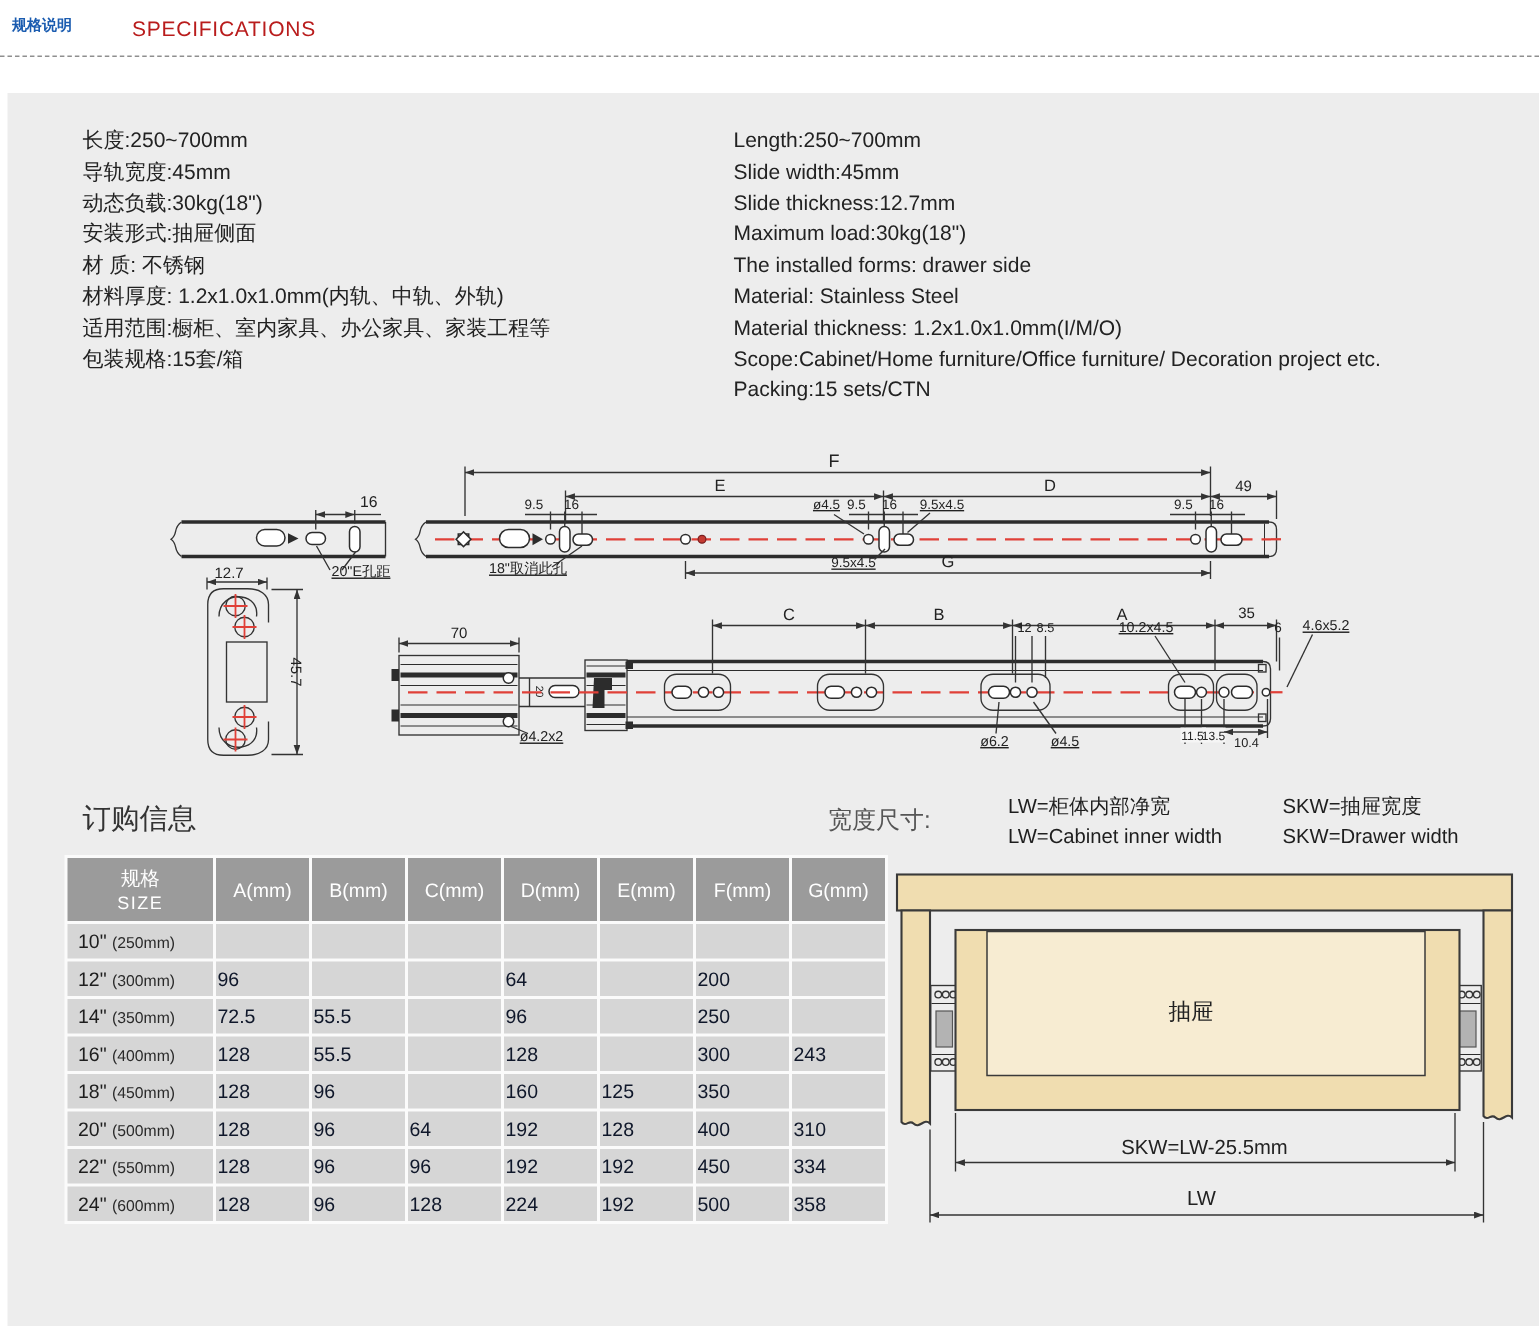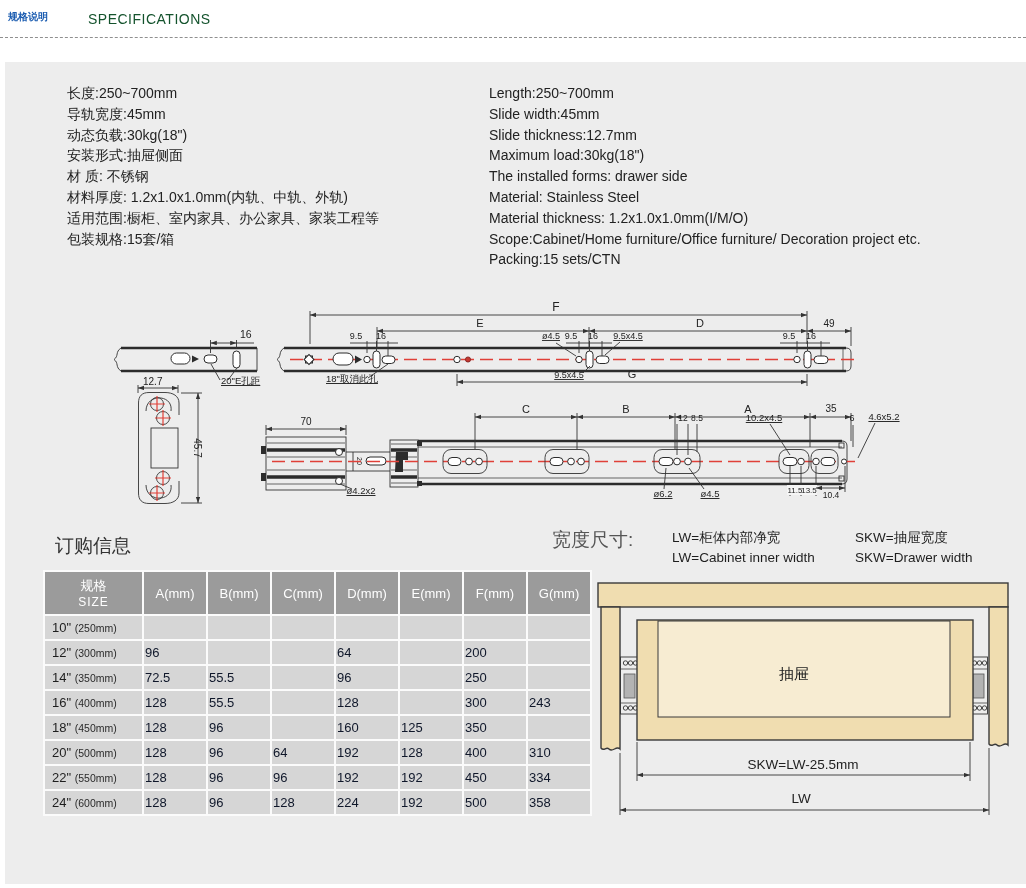--- a/index.html
+++ b/index.html
@@ -1,37 +1,37 @@
 <!DOCTYPE html>
 <html style="--accent: #1b5cb0; --panel_bg: #ededed; --table_header_bg: #9b9b9b; --table_row_bg: #d6d6d6; --wood: #f0ddb0; --wood_light: #f7ecd2; --dim_red: #e04038;"><head>
 <meta charset="utf-8">
 <style>
   html,body{margin:0;padding:0;background:#fff;}
   .page{position:relative;width:1026px;height:888px;background:#fff;overflow:hidden;
         font-family:"Liberation Sans",sans-serif;}
   .title-zh{position:absolute;left:8px;top:10px;font-size:10px;font-weight:bold;color:var(--accent);}
-  .title-en{position:absolute;left:88px;top:11px;font-size:14px;color:#14532d;letter-spacing:.5px;}
+  .title-en{position:absolute;left:88px;top:11px;font-size:14px;color:#b91c1c;letter-spacing:.5px;}
   .dashed-rule{position:absolute;top:37px;left:0;width:1026px;border-top:1.5px dashed #8f8f8f;}
   .panel{position:absolute;left:5px;top:62px;width:1021px;height:822px;background:var(--panel_bg);}
   .specs{position:absolute;top:21px;font-size:14px;line-height:20.8px;color:#222;white-space:nowrap;}
-  .specs.zh{left:62px;}
+  .specs.zh{left:50px;}
   .specs.en{left:484px;}
   svg.drawings{position:absolute;left:0;top:0;width:1021px;height:822px;}
   svg text{font-family:"Liberation Sans",sans-serif;fill:#222;}
   svg text.u{text-decoration:underline;}
   .dim{stroke:#333;stroke-width:.9;fill:none;}
   .thick{stroke:#2c2c2c;stroke-width:2.4;fill:none;}
   .thin{stroke:#2c2c2c;stroke-width:.7;fill:none;}
   .hole{stroke:#2c2c2c;stroke-width:1;fill:#fff;}
   .holef{fill:#2c2c2c;stroke:none;}
   .redline{stroke:var(--dim_red);stroke-width:1.5;fill:none;stroke-dasharray:13 6;}
   .redcross{stroke:var(--dim_red);stroke-width:1.2;fill:none;}
   .wood{fill:var(--wood);stroke:#3a3a3a;stroke-width:1.4;}
   .order-title{position:absolute;left:50px;top:471px;font-size:19px;color:#333;}
-  .width-title{position:absolute;left:547px;top:465px;font-size:19px;color:#555;}
+  .width-title{position:absolute;left:547px;top:475px;font-size:16px;color:#555;}
   .legend{position:absolute;font-size:13.5px;color:#1e1e1e;line-height:20px;white-space:nowrap;}
   .legend.lw{left:667px;top:466px;}
   .legend.skw{left:850px;top:466px;}
   table.size-table{position:absolute;left:38px;top:508px;border-collapse:separate;border-spacing:2px;
         background:#fbfbfb;}
   .size-table th,.size-table td{font-weight:normal;}
   .size-table thead th{background:var(--table_header_bg);color:#fff;font-size:13px;height:40px;width:60px;text-align:center;}
   .size-table thead th.col-size{width:95px;}
   .size-table thead th .sub{font-size:12px;letter-spacing:1px;}
   .size-table tbody th{background:var(--table_row_bg);text-align:left;padding-left:7px;font-size:13px;color:#1e1e1e;height:21px;}

